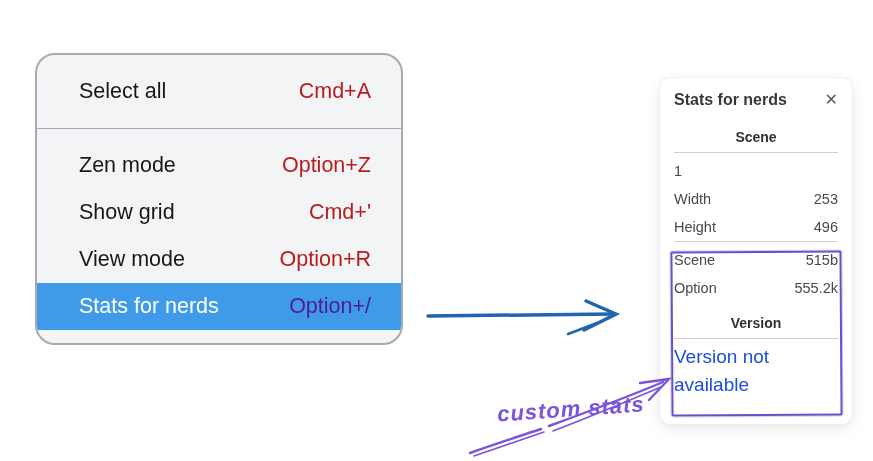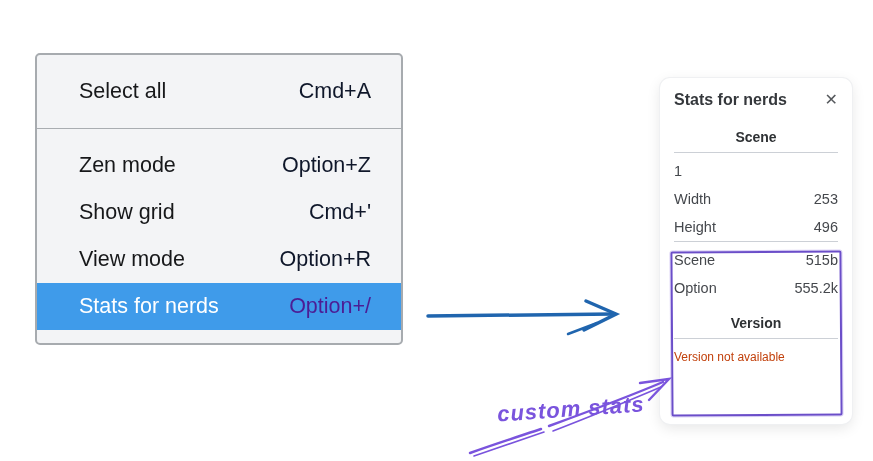--- a/index.html
+++ b/index.html
@@ -4,29 +4,29 @@
 <style>
   html,body{margin:0;padding:0;background:#ffffff;}
   .stage{
     position:relative;width:873px;height:461px;background:#ffffff;
     font-family:"Liberation Sans",sans-serif;overflow:hidden;
   }
 
   
   .menu{
     position:absolute;left:35px;top:53px;width:364px;
-    background:#f3f4f6;border:2px solid #a7abaf;border-radius:5px;
+    background:#f3f4f6;border:2px solid #a7abaf;border-radius:20px;
     overflow:hidden;
   }
   .mgroup{padding:13px 0;}
   .mitem{
     height:47px;display:flex;align-items:center;justify-content:space-between;
     padding:0 30px 0 42px;font-size:21.5px;color:#17181a;cursor:default;
   }
-  .mitem .sc{color:#0f172a;}
+  .mitem .sc{color:#b91c1c;}
   .mitem.selected{background:#3f9bea;color:#ffffff;}
   .mitem.selected .sc{color:#4c1d95;}
   .msep{border-top:1.5px solid #a9adb1;}
 
   
   .panel{
     position:absolute;left:660px;top:78px;width:192px;height:346px;
     background:#ffffff;border-radius:10px;box-sizing:border-box;
     box-shadow:0 0 0 1px #eff0f2, 0 4px 14px rgba(0,0,0,0.10);
     padding:13px 14px 10px 14px;
@@ -40,21 +40,21 @@
   .sec-h{
     text-align:center;font-weight:bold;font-size:14px;color:#2e3134;
     margin-top:13px;margin-bottom:7px;
   }
   .sec-h.first{margin-top:20px;}
   .hr{border-top:1px solid #ccd0d6;margin:0 0 4px 0;}
   .srow{
     display:flex;justify-content:space-between;
     font-size:14.5px;color:#45484d;line-height:28px;
   }
-  .note{font-size:12px;color:#c2410c;line-height:28px;}
+  .note{font-size:19px;color:#1d4ed8;line-height:28px;}
 
   
   .purple-rect{
     position:absolute;left:671px;top:251px;width:167px;height:161px;
     border:2px solid #6b4ec9;border-radius:2px;
     box-shadow:0 0 0 1px rgba(122,86,224,0.28);
     transform:rotate(-0.4deg);
     background:transparent;
   }
   .overlay{position:absolute;left:0;top:0;pointer-events:none;}

